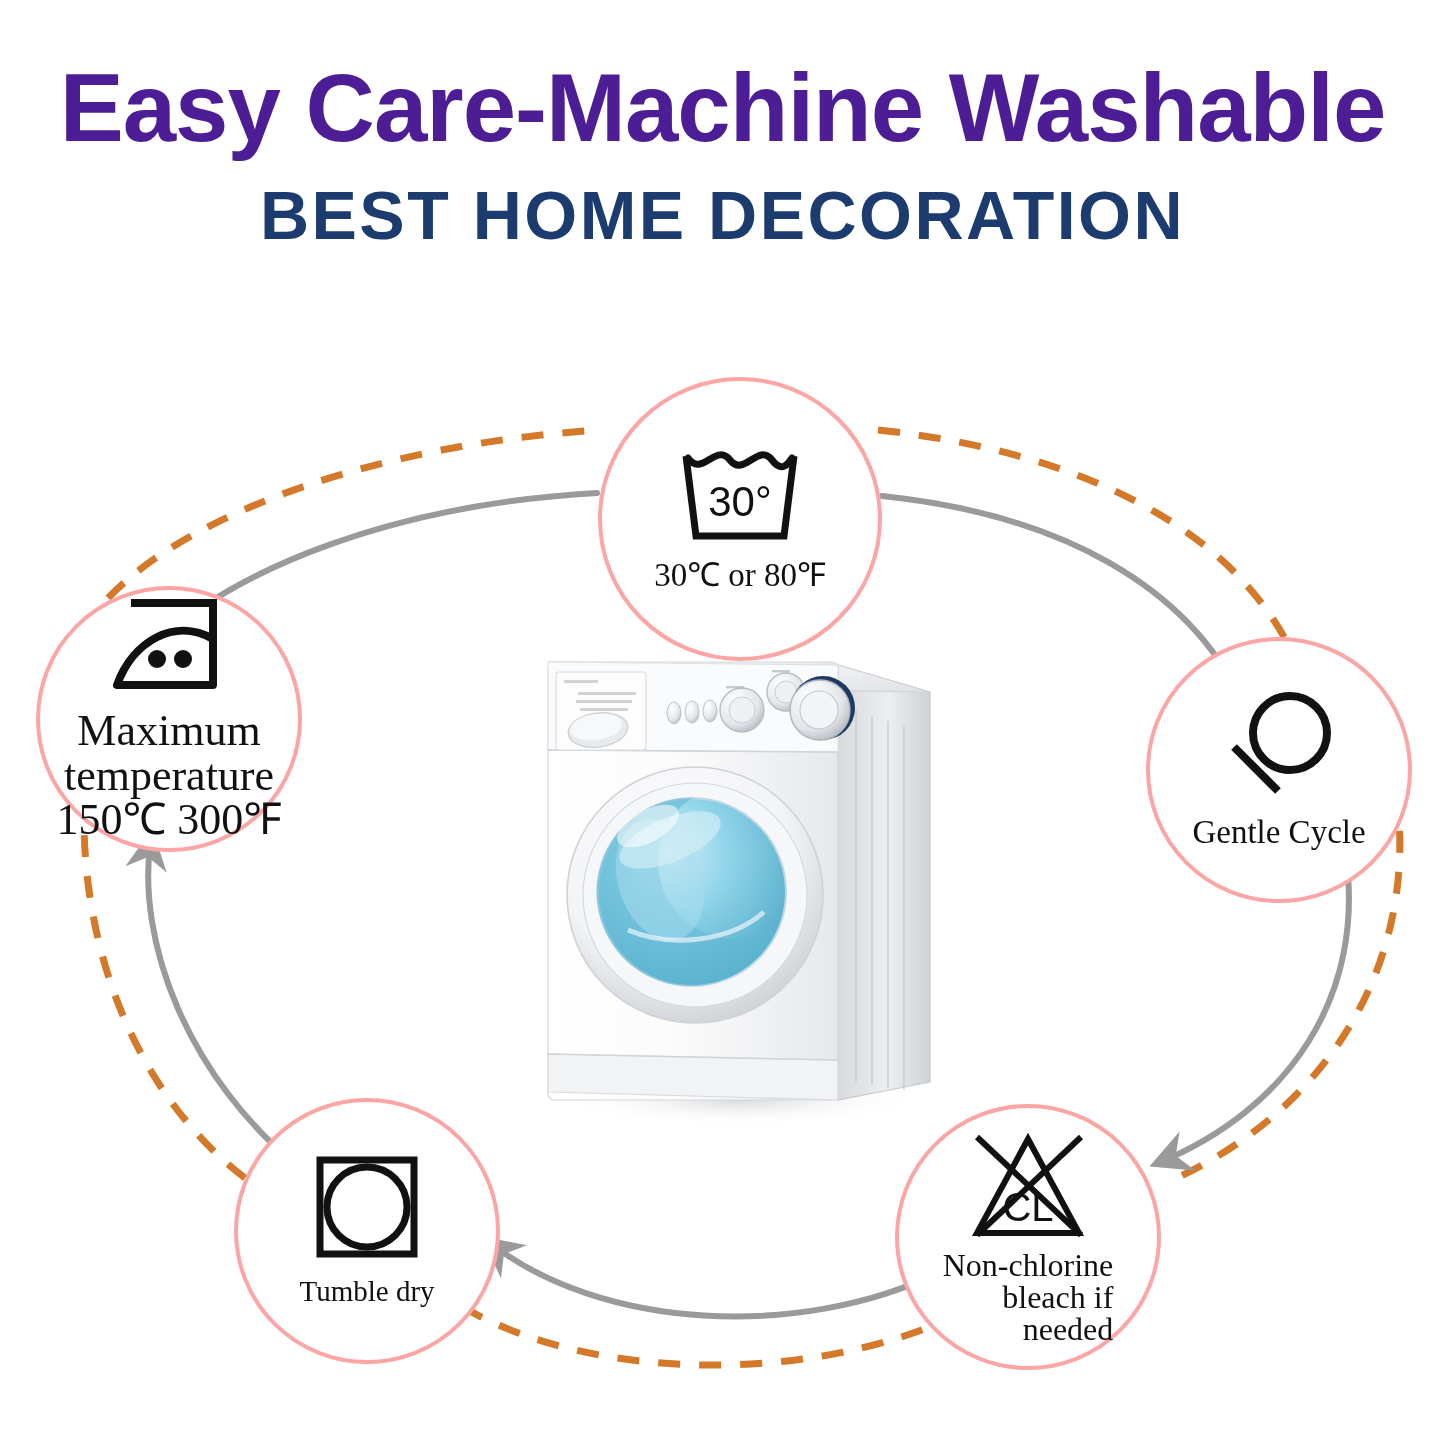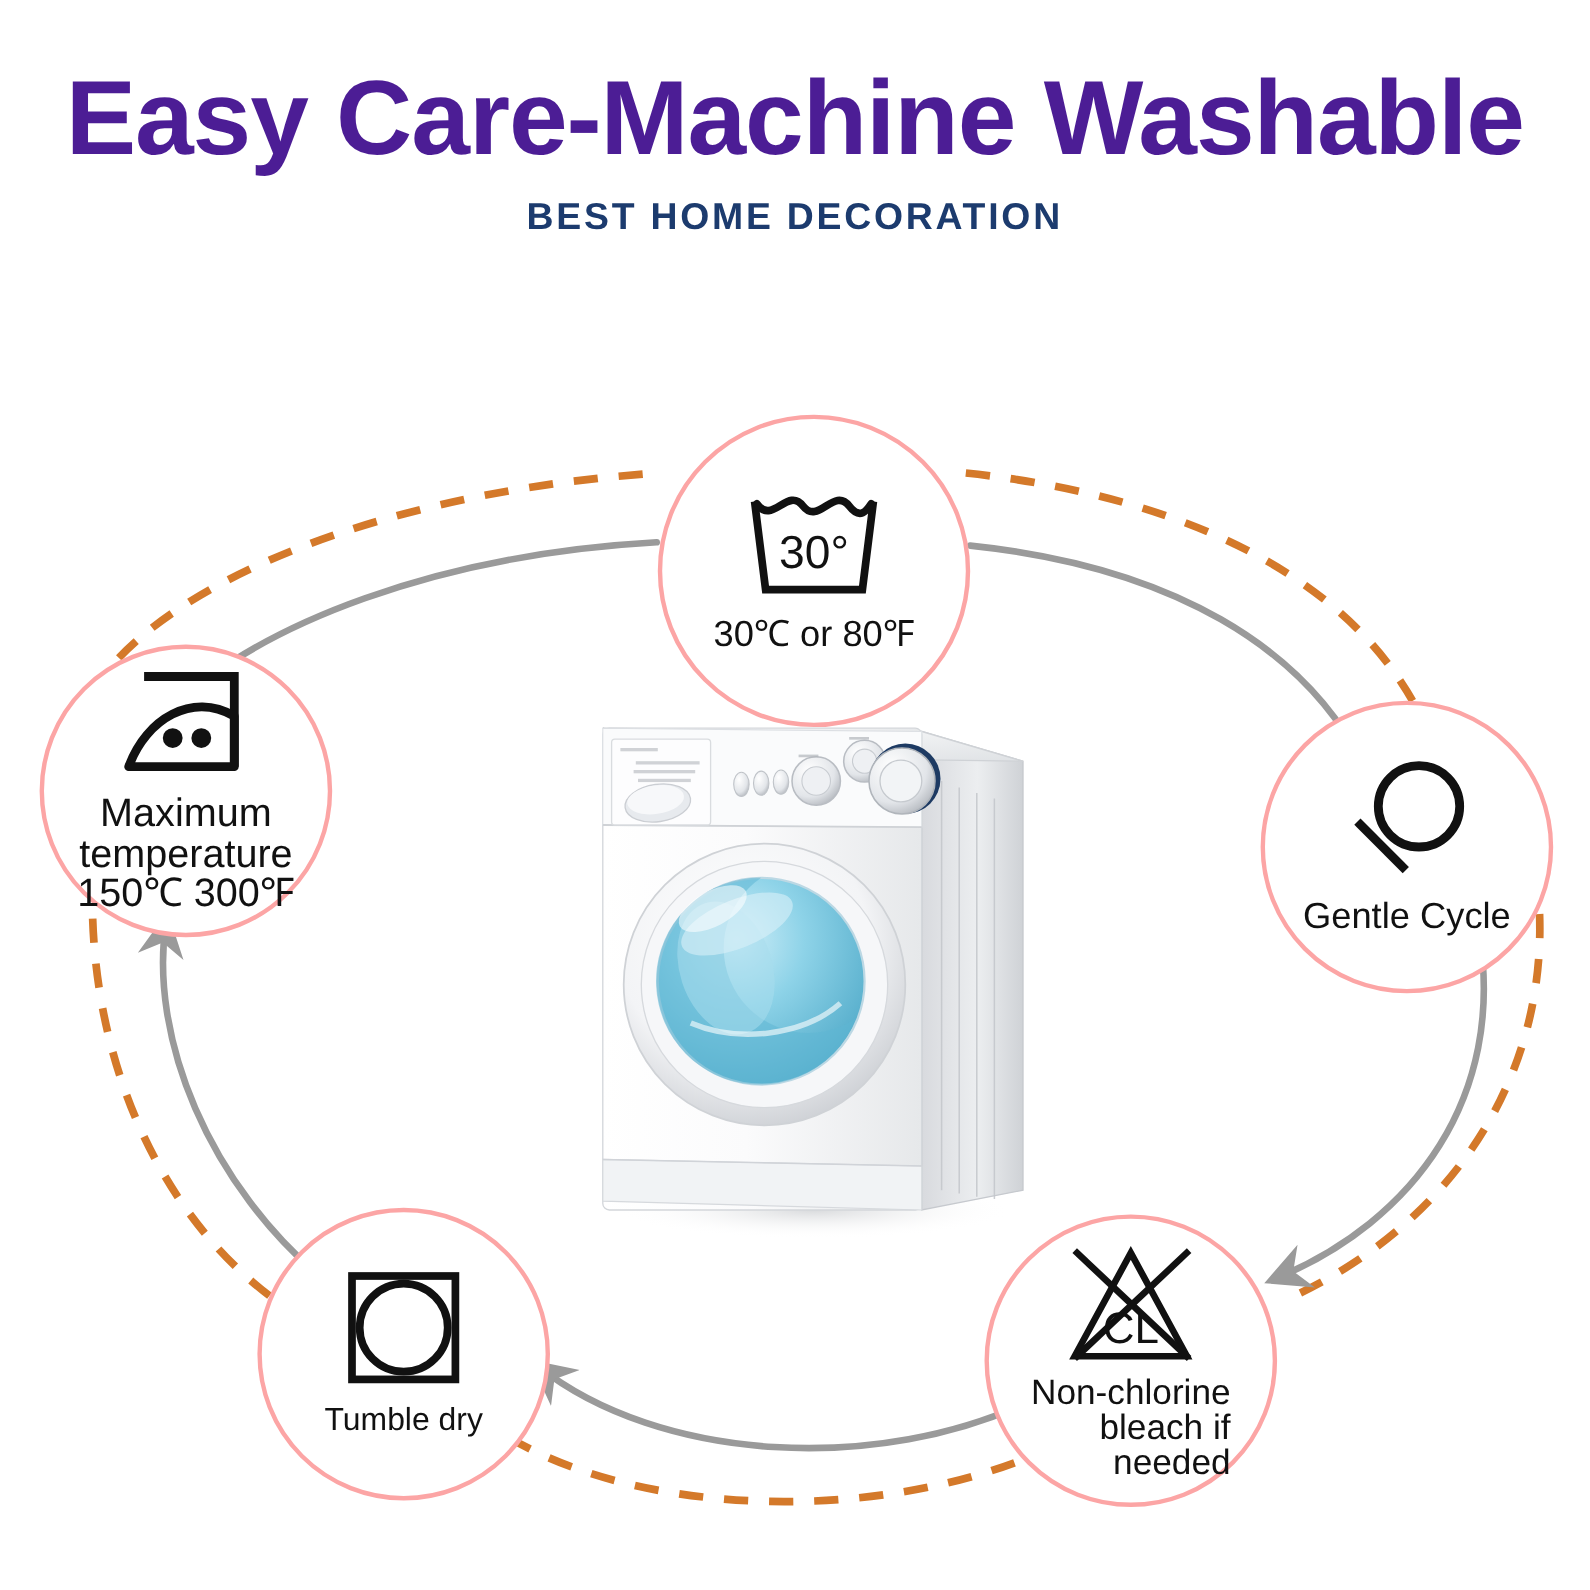--- a/index.html
+++ b/index.html
@@ -33,21 +33,21 @@
     line-height: 1.04;
     font-weight: bold;
     letter-spacing: -1px;
     color: #4c1d95;
     font-family: "Liberation Sans", sans-serif;
     white-space: nowrap;
   }
   #subtitle {
     margin: 0;
     padding-top: 22px;
-    font-size: 34px;
+    font-size: 68px;
     line-height: 1.05;
     font-weight: bold;
     letter-spacing: 2.5px;
     color: #1C3B6E;
     font-family: "Liberation Sans", sans-serif;
     white-space: nowrap;
   }
 
   
   #stage {
@@ -88,38 +88,38 @@
     justify-content: center;
   }
   .node .glyph {
     display: flex;
     align-items: center;
     justify-content: center;
   }
   .node .caption {
     text-align: center;
     color: #111111;
-    font-family: Liberation Sans, sans-serif;
+    font-family: Liberation Serif, serif;
     font-size: 31px;
     line-height: 1.08;
     white-space: pre-line;
     margin-top: 6px;
   }
 
   #node-wash      { left: 598px;  top: 377px;  width: 284px; height: 284px; }
   #node-gentle    { left: 1146px; top: 637px;  width: 266px; height: 266px; }
   #node-bleach    { left: 895px;  top: 1104px; width: 266px; height: 266px; }
   #node-tumble    { left: 234px;  top: 1098px; width: 266px; height: 266px; }
   #node-iron      { left: 36px;   top: 586px;  width: 266px; height: 266px; }
 
   #node-wash .caption   { font-size: 33px; margin-top: 10px; }
   #node-gentle .caption { font-size: 33px; margin-top: 14px; }
   #node-bleach .caption { font-size: 32px; margin-top: 4px; line-height: 1.0; text-align: right; }
   #node-tumble .caption { font-size: 29px; margin-top: 16px; }
-  #node-iron .caption   { font-size: 36px; margin-top: 14px; line-height: 1.02; }
+  #node-iron .caption   { font-size: 44px; margin-top: 14px; line-height: 1.02; }
 </style>
 </head>
 <body>
 
 <div id="canvas">
 
   <div id="header">
     <h1 id="title">Easy Care-Machine Washable</h1>
     <h2 id="subtitle">BEST HOME DECORATION</h2>
   </div>

